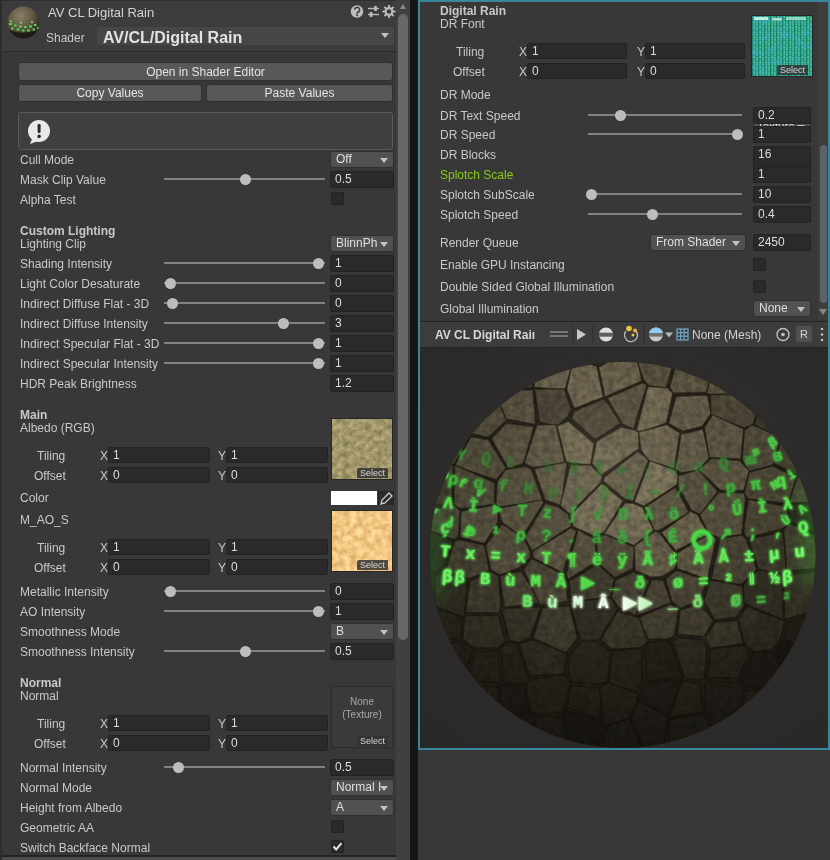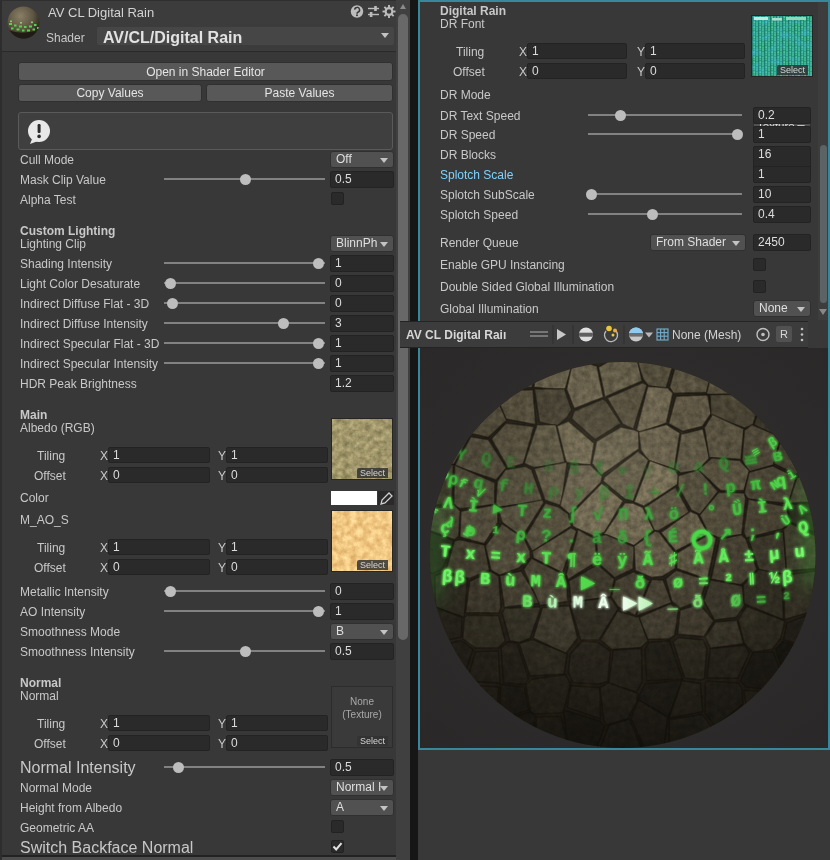--- a/index.html
+++ b/index.html
@@ -190,31 +190,31 @@
 <div class="lbl" style="left:37px;top:717px;font-size:12px;color:#c8c8c8;">Tiling</div>
 <div class="lbl" style="left:100px;top:717px;font-size:12px;color:#c8c8c8;">X</div>
 <div class="field" style="left:108px;top:715px;width:102px;height:16px;">1</div>
 <div class="lbl" style="left:218px;top:717px;font-size:12px;color:#c8c8c8;">Y</div>
 <div class="field" style="left:226px;top:715px;width:102px;height:16px;">1</div>
 <div class="lbl" style="left:34px;top:737px;font-size:12px;color:#c8c8c8;">Offset</div>
 <div class="lbl" style="left:100px;top:737px;font-size:12px;color:#c8c8c8;">X</div>
 <div class="field" style="left:108px;top:735px;width:102px;height:16px;">0</div>
 <div class="lbl" style="left:218px;top:737px;font-size:12px;color:#c8c8c8;">Y</div>
 <div class="field" style="left:226px;top:735px;width:102px;height:16px;">0</div>
-<div class="lbl" style="left:20px;top:761px;font-size:16px;color:#c8c8c8;">Normal Intensity</div>
+<div class="lbl" style="left:20px;top:761px;font-size:12px;color:#c8c8c8;">Normal Intensity</div>
 <div class="track" style="left:164px;top:766px;width:161px;"></div>
     <div class="knob" style="left:173px;top:762px;"></div>
 <div class="field" style="left:330px;top:759px;width:64px;height:17px;">0.5</div>
 <div class="lbl" style="left:20px;top:781px;font-size:12px;color:#c8c8c8;">Normal Mode</div>
 <div class="drop" style="left:330px;top:779px;width:64px;height:17px;">Normal I</div>
 <div class="lbl" style="left:20px;top:801px;font-size:12px;color:#c8c8c8;">Height from Albedo</div>
 <div class="drop" style="left:330px;top:799px;width:64px;height:17px;">A</div>
 <div class="lbl" style="left:20px;top:821px;font-size:12px;color:#c8c8c8;">Geometric AA</div>
 <div class="cb" style="left:331px;top:820px;"></div>
-<div class="lbl" style="left:20px;top:841px;font-size:16px;color:#c8c8c8;">Switch Backface Normal</div>
+<div class="lbl" style="left:20px;top:841px;font-size:12px;color:#c8c8c8;">Switch Backface Normal</div>
 <div class="cb" style="left:331px;top:840px;"></div>
     <svg class="abs" style="left:331px;top:840px;" width="13" height="13" viewBox="0 0 13 13">
       <polyline points="2.5,6.5 5.2,9.5 10.5,3.2" fill="none" stroke="#e0e0e0" stroke-width="2"></polyline>
     </svg>
 <div class="abs" style="left:0px;top:855px;width:396px;height:2px;background:#222;"></div>
     <div class="abs" style="left:0px;top:857px;width:396px;height:3px;background:#4d4d4d;"></div>
 </div>
 
 <svg class="abs" style="left:0;top:0;width:0;height:0;">
   <defs>
@@ -273,21 +273,21 @@
 <div class="lbl" style="left:440px;top:109px;font-size:12px;color:#c8c8c8;">DR Text Speed</div>
 <div class="track" style="left:588px;top:114px;width:154px;"></div>
     <div class="knob" style="left:615px;top:110px;"></div>
 <div class="field" style="left:753px;top:107px;width:58px;height:17px;">0.2</div>
 <div class="lbl" style="left:440px;top:128px;font-size:12px;color:#c8c8c8;">DR Speed</div>
 <div class="track" style="left:588px;top:133px;width:154px;"></div>
     <div class="knob" style="left:732px;top:129px;"></div>
 <div class="field" style="left:753px;top:126px;width:58px;height:17px;">1</div>
 <div class="lbl" style="left:440px;top:148px;font-size:12px;color:#c8c8c8;">DR Blocks</div>
 <div class="field" style="left:753px;top:146px;width:58px;height:32px;">16</div>
-<div class="lbl" style="left:440px;top:168px;font-size:12px;color:#7dd3fc;">Splotch Scale</div>
+<div class="lbl" style="left:440px;top:168px;font-size:12px;color:#84cc16;">Splotch Scale</div>
 <div class="field" style="left:753px;top:166px;width:58px;height:17px;">1</div>
 <div class="lbl" style="left:440px;top:188px;font-size:12px;color:#c8c8c8;">Splotch SubScale</div>
 <div class="track" style="left:588px;top:193px;width:154px;"></div>
     <div class="knob" style="left:586px;top:189px;"></div>
 <div class="field" style="left:753px;top:186px;width:58px;height:17px;">10</div>
 <div class="lbl" style="left:440px;top:208px;font-size:12px;color:#c8c8c8;">Splotch Speed</div>
 <div class="track" style="left:588px;top:213px;width:154px;"></div>
     <div class="knob" style="left:647px;top:209px;"></div>
 <div class="field" style="left:753px;top:206px;width:58px;height:17px;">0.4</div>
 <div class="lbl" style="left:440px;top:236px;font-size:12px;color:#c8c8c8;">Render Queue</div>
@@ -324,21 +324,21 @@
     <rect x="20" y="2" width="10" height="2.5" fill="#a8e0cb"></rect>
     <rect x="34" y="1" width="20" height="3" fill="#8fd8bc"></rect>
   </svg>
   <div class="sel">Select</div>
 </div>
 
 <div class="abs" style="left:818px;top:2px;width:10px;height:318px;background:#3d3d3d;"></div>
 <div class="abs" style="left:820px;top:145px;width:7px;height:158px;background:#5c6365;border-radius:4px;"></div>
 <div class="abs" style="left:819px;top:309px;width:0;height:0;border-left:4px solid transparent;border-right:4px solid transparent;border-top:6px solid #888;"></div>
 
-<div class="abs" style="left:400px;top:321px;width:408px;height:27px;background:#3c3c3c;border-top:1px solid #242424;border-bottom:1px solid #242424;box-sizing:border-box;">
+<div class="abs" style="left:420px;top:321px;width:408px;height:27px;background:#3c3c3c;border-top:1px solid #242424;border-bottom:1px solid #242424;box-sizing:border-box;text-align:center;">
   <div style="position:absolute;left:6px;top:6px;font-size:12px;font-weight:bold;color:#d6d6d6;white-space:nowrap;width:118px;overflow:hidden;">AV CL Digital Raiı</div>
   <svg style="position:absolute;left:126px;top:0;" width="282" height="25" viewBox="0 0 282 25">
     <g stroke="#8a8a8a" stroke-width="1.5">
         <line x1="4" y1="10" x2="22" y2="10"></line>
         <line x1="4" y1="14" x2="22" y2="14"></line>
       </g>
     <line x1="27" y1="3" x2="27" y2="22" stroke="#2e2e2e"></line>
     <path d="M31 7 L40 12.5 L31 18 Z" fill="#c8c8c8"></path>
     <line x1="47" y1="3" x2="47" y2="22" stroke="#2e2e2e"></line>
     <defs>

